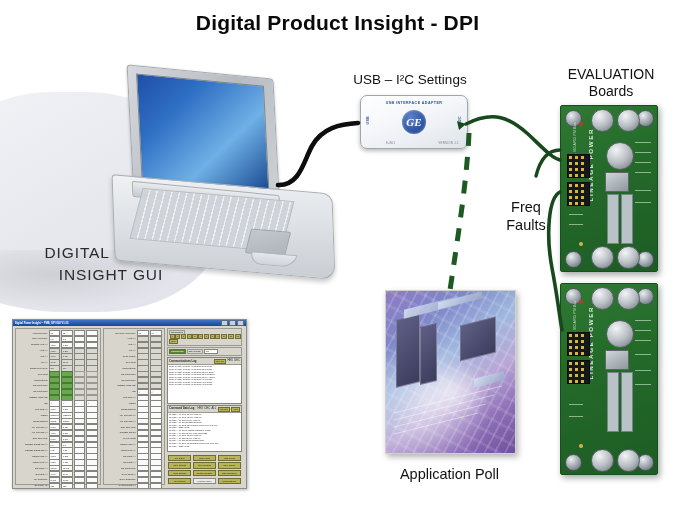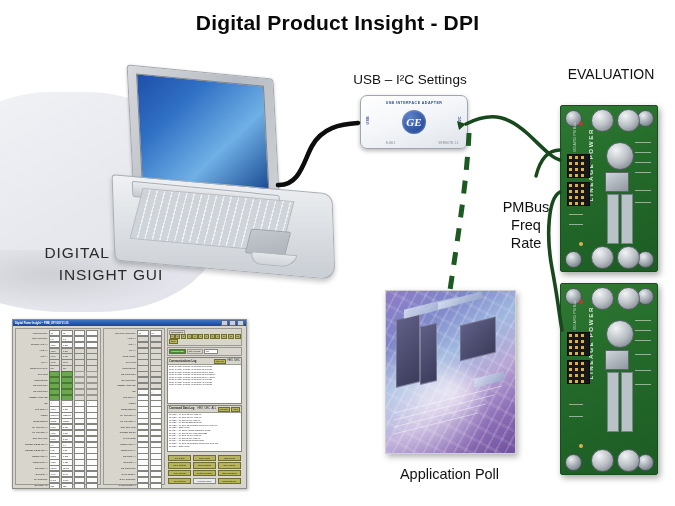--- a/index.html
+++ b/index.html
@@ -254,20 +254,21 @@
   <div class="ad-title">USB INTERFACE ADAPTER</div>
   <div class="ge-logo">GE</div>
   <div class="ad-side l">USB</div>
   <div class="ad-side r">I2C</div>
   <div class="ad-foot a">E-B01</div>
   <div class="ad-foot b">VERSION 1.1</div>
 </div>
 
 <div id="eval-label">
   <div>EVALUATION</div>
+  <div>Boards</div>
 </div>
 
 <div class="board" id="board-1">
   <div class="scr" style="left:4px;top:4px;"></div>
   <div class="scr" style="left:76px;top:4px;"></div>
   <div class="scr" style="left:4px;top:145px;"></div>
   <div class="scr" style="left:76px;top:145px;"></div>
   <div class="cap" style="left:30px;top:3px;"></div>
   <div class="cap" style="left:56px;top:3px;"></div>
   <div class="cap" style="left:30px;top:140px;"></div>
@@ -367,23 +368,22 @@
   <div class="silk" style="left:74px;top:46px;width:16px;height:1px;"></div>
   <div class="silk" style="left:74px;top:56px;width:16px;height:1px;"></div>
   <div class="silk" style="left:74px;top:70px;width:16px;height:1px;"></div>
   <div class="silk" style="left:74px;top:86px;width:16px;height:1px;"></div>
   <div class="silk" style="left:74px;top:100px;width:16px;height:1px;"></div>
   <div class="silk" style="left:8px;top:120px;width:14px;height:1px;"></div>
   <div class="silk" style="left:8px;top:132px;width:14px;height:1px;"></div>
 </div>
 
 <div id="pmbus-label">
-  <div>PMBus</div>
   <div>Freq</div>
-  <div>Rate</div>
+  <div>Faults</div>
 </div>
 
 <svg id="wires" viewBox="0 0 675 506">
 
   <path d="M278,185 C300,186 304,160 312,146 C322,128 340,124 358,123" fill="none" stroke="#0d0d0d" stroke-width="4.6" stroke-linecap="round"></path>
 
   <path d="M466,124 C494,110 510,118 528,134 C545,150 552,158 560,160" fill="none" stroke="#17491c" stroke-width="3.6" stroke-linecap="round"></path>
   <path d="M466,124 L457,121 L459,130 Z" fill="#17491c"></path>
 
   <path d="M560,192 C548,198 546,236 552,268 C558,300 560,320 562,330" fill="none" stroke="#17491c" stroke-width="3.6" stroke-linecap="round"></path>

